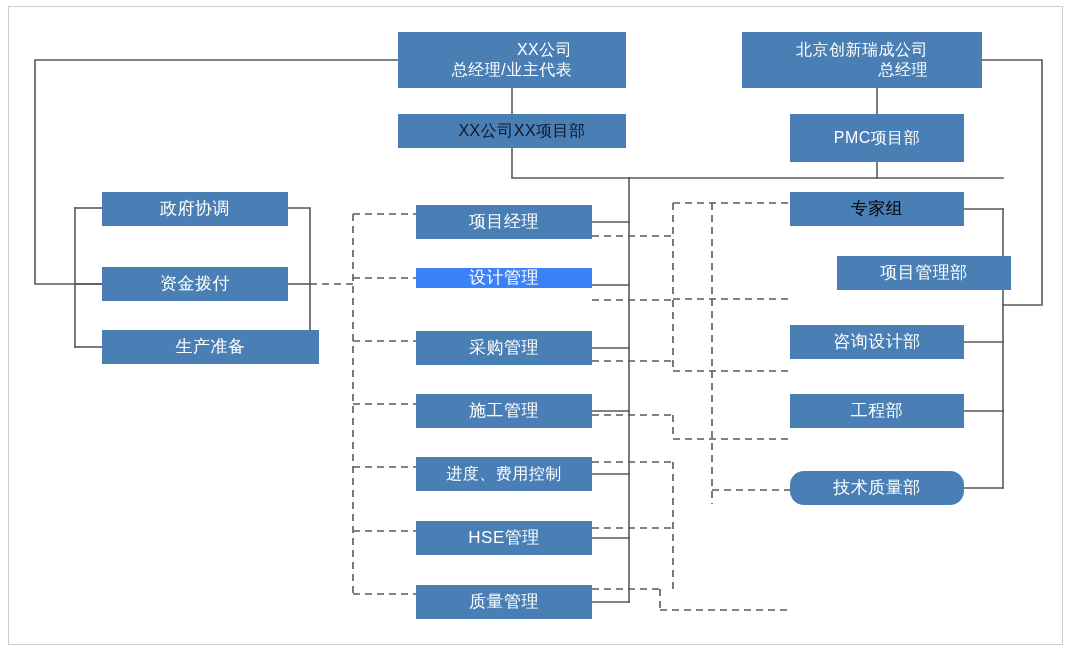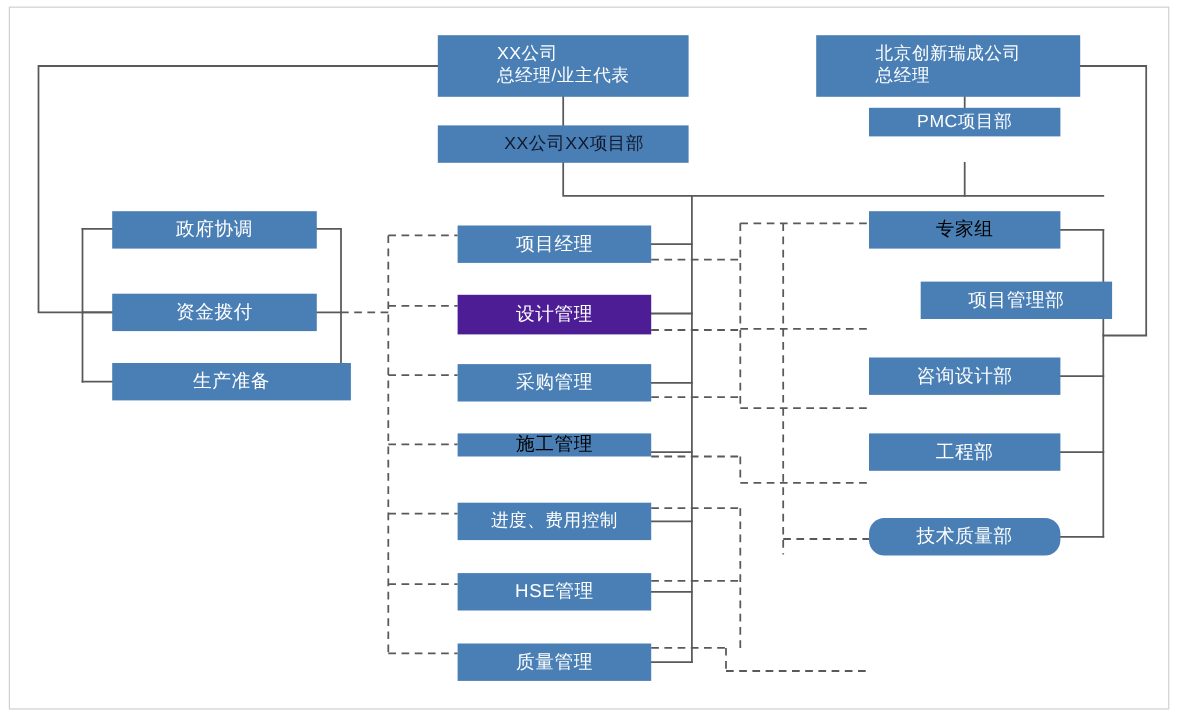--- a/index.html
+++ b/index.html
@@ -7,21 +7,21 @@
   #page{position:relative;width:1071px;height:651px;background:#ffffff;overflow:hidden;}
   #frame{position:absolute;left:8px;top:6px;width:1055px;height:639px;border:1px solid #c9ccd1;box-sizing:border-box;background:#fff;}
   #wires{position:absolute;left:0;top:0;width:1071px;height:651px;}
   .node{
     position:absolute;
     background:#4a7fb5;
     color:#ffffff;
     display:flex;
     align-items:center;
     justify-content:center;
-    text-align:left;
+    text-align:right;
     line-height:1.22;
     font-size:17px;
     letter-spacing:0.5px;
     box-sizing:border-box;
     white-space:pre-line;
   }
   .node.two-line{font-size:17px;}
   .node.small{font-size:16px;}
 </style>
 </head>
@@ -114,28 +114,28 @@
       <path d="M712,490 L790,490"></path>
     </g>
   </svg>
 
   <div id="nodes">
       <div class="node two-line small" style="left: 398px; top: 32px; width: 228px; height: 56px; background: rgb(74, 127, 181); color: rgb(255, 255, 255);">XX公司
 总经理/业主代表</div>
       <div class="node two-line small" style="left: 742px; top: 32px; width: 240px; height: 56px; background: rgb(74, 127, 181); color: rgb(255, 255, 255);">北京创新瑞成公司
 总经理</div>
       <div class="node small" style="left: 398px; top: 114px; width: 228px; height: 34px; background: rgb(74, 127, 181); color: #0f172a; padding-left: 20px;">XX公司XX项目部</div>
-      <div class="node small" style="left: 790px; top: 98px; width: 174px; height: 26px; background: rgb(74, 127, 181); color: rgb(255, 255, 255);">PMC项目部</div>
+      <div class="node small" style="left: 790px; top: 114px; width: 174px; height: 48px; background: rgb(74, 127, 181); color: rgb(255, 255, 255);">PMC项目部</div>
       <div class="node" style="left: 102px; top: 192px; width: 186px; height: 34px; background: rgb(74, 127, 181); color: rgb(255, 255, 255);">政府协调</div>
       <div class="node" style="left: 102px; top: 267px; width: 186px; height: 34px; background: rgb(74, 127, 181); color: rgb(255, 255, 255);">资金拨付</div>
       <div class="node" style="left: 102px; top: 330px; width: 217px; height: 34px; background: rgb(74, 127, 181); color: rgb(255, 255, 255);">生产准备</div>
       <div class="node" style="left: 416px; top: 205px; width: 176px; height: 34px; background: rgb(74, 127, 181); color: rgb(255, 255, 255);">项目经理</div>
-      <div class="node" style="left: 416px; top: 268px; width: 176px; height: 36px; background: #4c1d95; color: rgb(255, 255, 255);">设计管理</div>
+      <div class="node" style="left: 416px; top: 268px; width: 176px; height: 20px; background: #3b82f6; color: rgb(255, 255, 255);">设计管理</div>
       <div class="node" style="left: 416px; top: 331px; width: 176px; height: 34px; background: rgb(74, 127, 181); color: rgb(255, 255, 255);">采购管理</div>
-      <div class="node" style="left: 416px; top: 394px; width: 176px; height: 21px; background: rgb(74, 127, 181); color: #000000;">施工管理</div>
+      <div class="node" style="left: 416px; top: 394px; width: 176px; height: 34px; background: rgb(74, 127, 181); color: #ffffff;">施工管理</div>
       <div class="node small" style="left: 416px; top: 457px; width: 176px; height: 34px; background: rgb(74, 127, 181); color: rgb(255, 255, 255);">进度、费用控制</div>
       <div class="node" style="left: 416px; top: 521px; width: 176px; height: 34px; background: rgb(74, 127, 181); color: rgb(255, 255, 255);">HSE管理</div>
       <div class="node" style="left: 416px; top: 585px; width: 176px; height: 34px; background: rgb(74, 127, 181); color: rgb(255, 255, 255);">质量管理</div>
       <div class="node" style="left: 790px; top: 192px; width: 174px; height: 34px; background: rgb(74, 127, 181); color: #000000;">专家组</div>
       <div class="node" style="left: 790px; top: 256px; width: 174px; height: 34px; background: rgb(74, 127, 181); color: rgb(255, 255, 255); margin-left: 47px;">项目管理部</div>
       <div class="node" style="left: 790px; top: 325px; width: 174px; height: 34px; background: rgb(74, 127, 181); color: rgb(255, 255, 255);">咨询设计部</div>
       <div class="node" style="left: 790px; top: 394px; width: 174px; height: 34px; background: rgb(74, 127, 181); color: rgb(255, 255, 255);">工程部</div>
       <div class="node" style="left: 790px; top: 471px; width: 174px; height: 34px; background: rgb(74, 127, 181); color: rgb(255, 255, 255); border-radius: 14px;">技术质量部</div>
     </div>
 </div>

